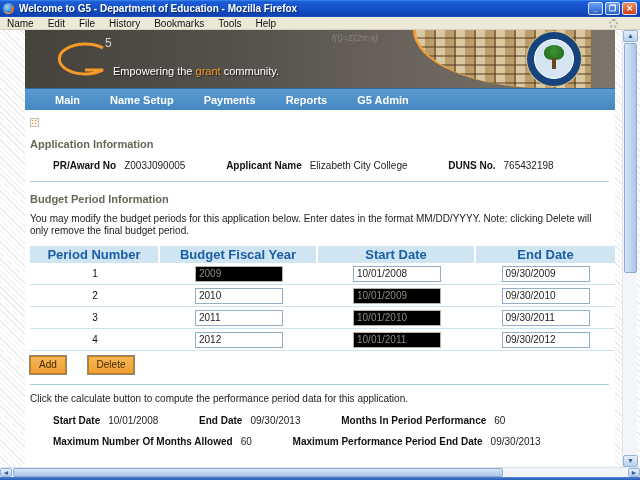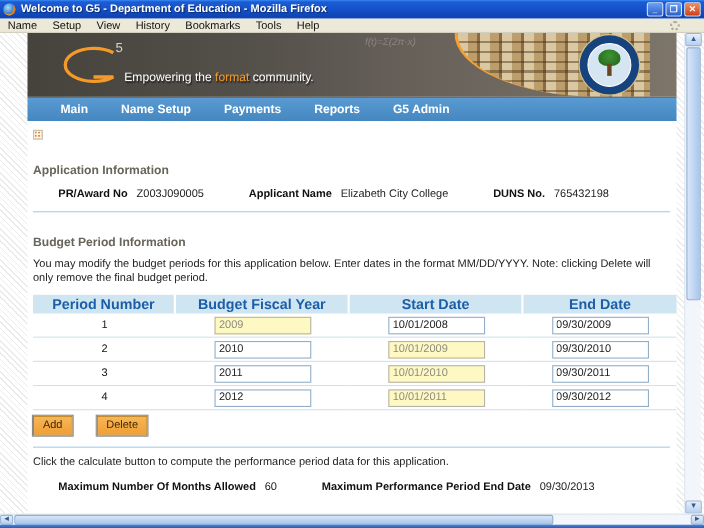--- a/index.html
+++ b/index.html
@@ -61,38 +61,38 @@
   .navbar { height:22px; background:linear-gradient(180deg,#599ad2 0%,#4587c0 100%);
     border-top:1px solid #2f6ba2; display:flex; align-items:center; }
   .nav-item { color:#fff; font-size:11px; font-weight:bold; margin-left:30px; white-space:nowrap; }
 
   
   .page { background:#fff; min-height:387px; padding:8px 6px 0 5px; font-size:10px; color:#333; }
   .page-title { color:#2a6db5; font-size:12px; font-weight:bold; display:flex; align-items:center; gap:5px; }
   .form-icon { width:9px; height:9px; border:1px solid #c4c0ac; background-color:#fdf6e8;
     background-image:radial-gradient(#f08020 1px, rgba(0,0,0,0) 1px); background-size:3px 3px;
     display:inline-block; }
-  .section-h { color:#68655a; font-weight:bold; font-size:11px; margin-top:22px; }
+  .section-h { color:#68655a; font-weight:bold; font-size:11px; margin-top:11px; }
   .kv-row { margin-top:10px; margin-left:3px; white-space:nowrap; }
   .kv-row b { color:#111; margin-right:8px;margin-left:20px; }
   .kv-row .val { margin-right:18px; color:#222; }
   .hr-blue { border:none; border-top:1px solid #a8cbe6; margin:10px 0 0 0; }
   .para { margin-top:8px; line-height:12px; color:#222; width:578px; }
 
   
   table.budget { border-collapse:separate; border-spacing:0; width:585px; margin-top:9px; }
   table.budget th { background:#cfe5f2; color:#1b5ea8; font-size:13px; font-weight:bold;
     height:17px; border-right:2px solid #fff; }
   table.budget th:last-child { border-right:none; }
   table.budget td { height:22px; text-align:center; border-bottom:1px solid #cfe3ee;
     font-size:10px; color:#111; }
   col.c1{width:130px;} col.c2{width:158px;} col.c3{width:158px;} col.c4{width:139px;}
   input.field { width:88px; height:16px; font-family:"Liberation Sans",sans-serif; font-size:10px;
     padding:1px 3px; border:1px solid #92aec8; background:#fff; color:#222; }
-  input.field[data-state="disabled"] { background:#fef9c3; border:1px solid #b6b4a8; color:#8e8c80; }
+  input.field[data-state="disabled"] { background:#000000; border:1px solid #b6b4a8; color:#8e8c80; }
 
   
   .btn-orange { display:inline-block; background:linear-gradient(180deg,#f7b558,#f09f33);
     border:1px solid #c07f16; outline:1px solid #8a8a8a; color:#402a00; font-size:10px;
     padding:2px 8px 3px 8px; margin-right:19px; font-family:Liberation Sans, sans-serif; }
   .btn-row { margin-top:5px; }
 
   
   .vscroll { position:absolute; right:3px; top:0; width:15px; height:437px;
     background:#f2f6fb; border-left:1px solid #e0e6ee; }
@@ -119,22 +119,22 @@
     <span class="title-text">Welcome to G5 - Department of Education - Mozilla Firefox</span>
     <span class="win-btns">
       <span class="win-btn">_</span>
       <span class="win-btn">❐</span>
       <span class="win-btn close">✕</span>
     </span>
   </div>
 
   <div class="menubar">
     <span class="menu-item">Name</span>
-    <span class="menu-item">Setup</span>
-    <span class="menu-item">View</span>
+    <span class="menu-item">Edit</span>
+    <span class="menu-item">File</span>
     <span class="menu-item">History</span>
     <span class="menu-item">Bookmarks</span>
     <span class="menu-item">Tools</span>
     <span class="menu-item">Help</span>
     <span class="throbber"></span>
   </div>
 
   <div class="viewport">
     <div class="content-col">
 
@@ -143,21 +143,21 @@
         <div class="library"></div>
         <div class="seal">
           <div class="seal-inner"></div>
           <div class="seal-tree"></div>
           <div class="seal-trunk"></div>
         </div>
         <svg class="g5-logo" width="64" height="40" viewBox="0 0 64 40">
           <path d="M56 7 A 26 15 0 1 0 56 29 L 38 29" fill="none" stroke="#f59a28" stroke-width="3"></path>
         </svg>
         <span class="g5-five">5</span>
-        <div class="tagline"><span>Empowering the </span><span class="hl">format</span><span> community.</span></div>
+        <div class="tagline"><span>Empowering the </span><span class="hl">grant</span><span> community.</span></div>
       </div>
 
       <div class="navbar">
         <span class="nav-item">Main</span>
         <span class="nav-item">Name Setup</span>
         <span class="nav-item">Payments</span>
         <span class="nav-item">Reports</span>
         <span class="nav-item">G5 Admin</span>
       </div>
 
@@ -226,20 +226,25 @@
         <div class="btn-row">
           <button class="btn-orange">Add</button>
           <button class="btn-orange">Delete</button>
         </div>
 
         <hr class="hr-blue">
 
         <div class="para">Click the calculate button to compute the performance period data for this application.</div>
 
         <div class="kv-row">
+          <b>Start Date</b><span class="val">10/01/2008</span>
+          <b>End Date</b><span class="val">09/30/2013</span>
+          <b>Months In Period Performance</b><span class="val">60</span>
+        </div>
+        <div class="kv-row">
           <b>Maximum Number Of Months Allowed</b><span class="val">60</span>
           <b>Maximum Performance Period End Date</b><span class="val">09/30/2013</span>
         </div>
 
       </div>
     </div>
 
     <div class="vscroll">
       <div class="scroll-arrow" style="top:0; left:0;">▲</div>
       <div class="vthumb"></div>

